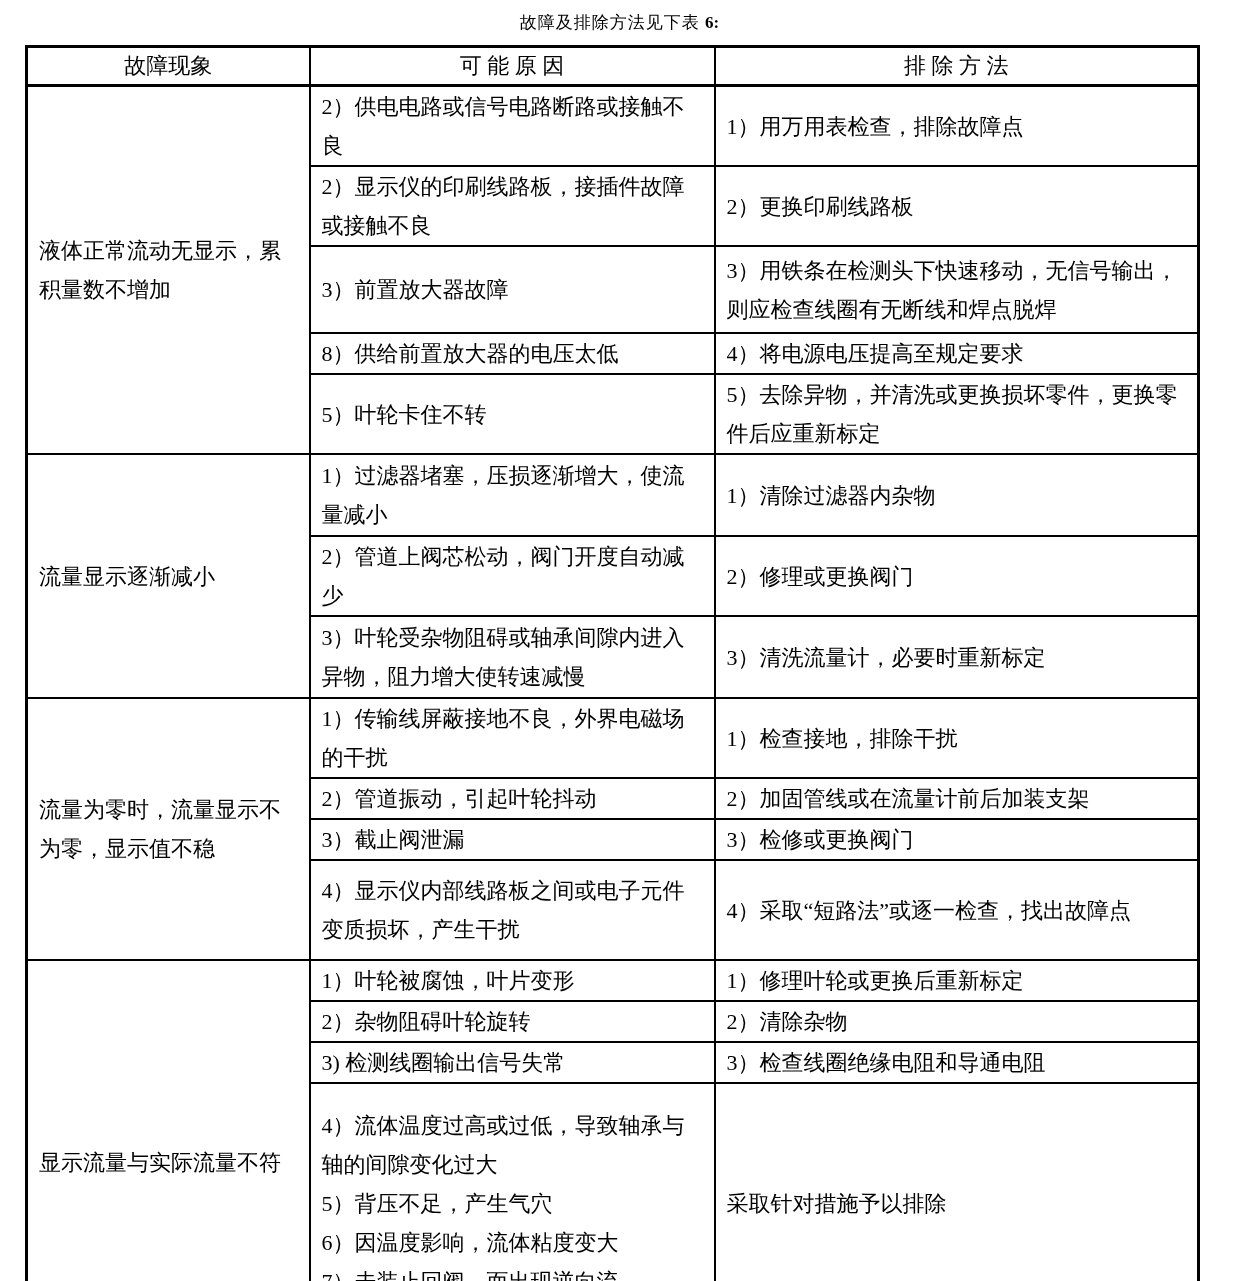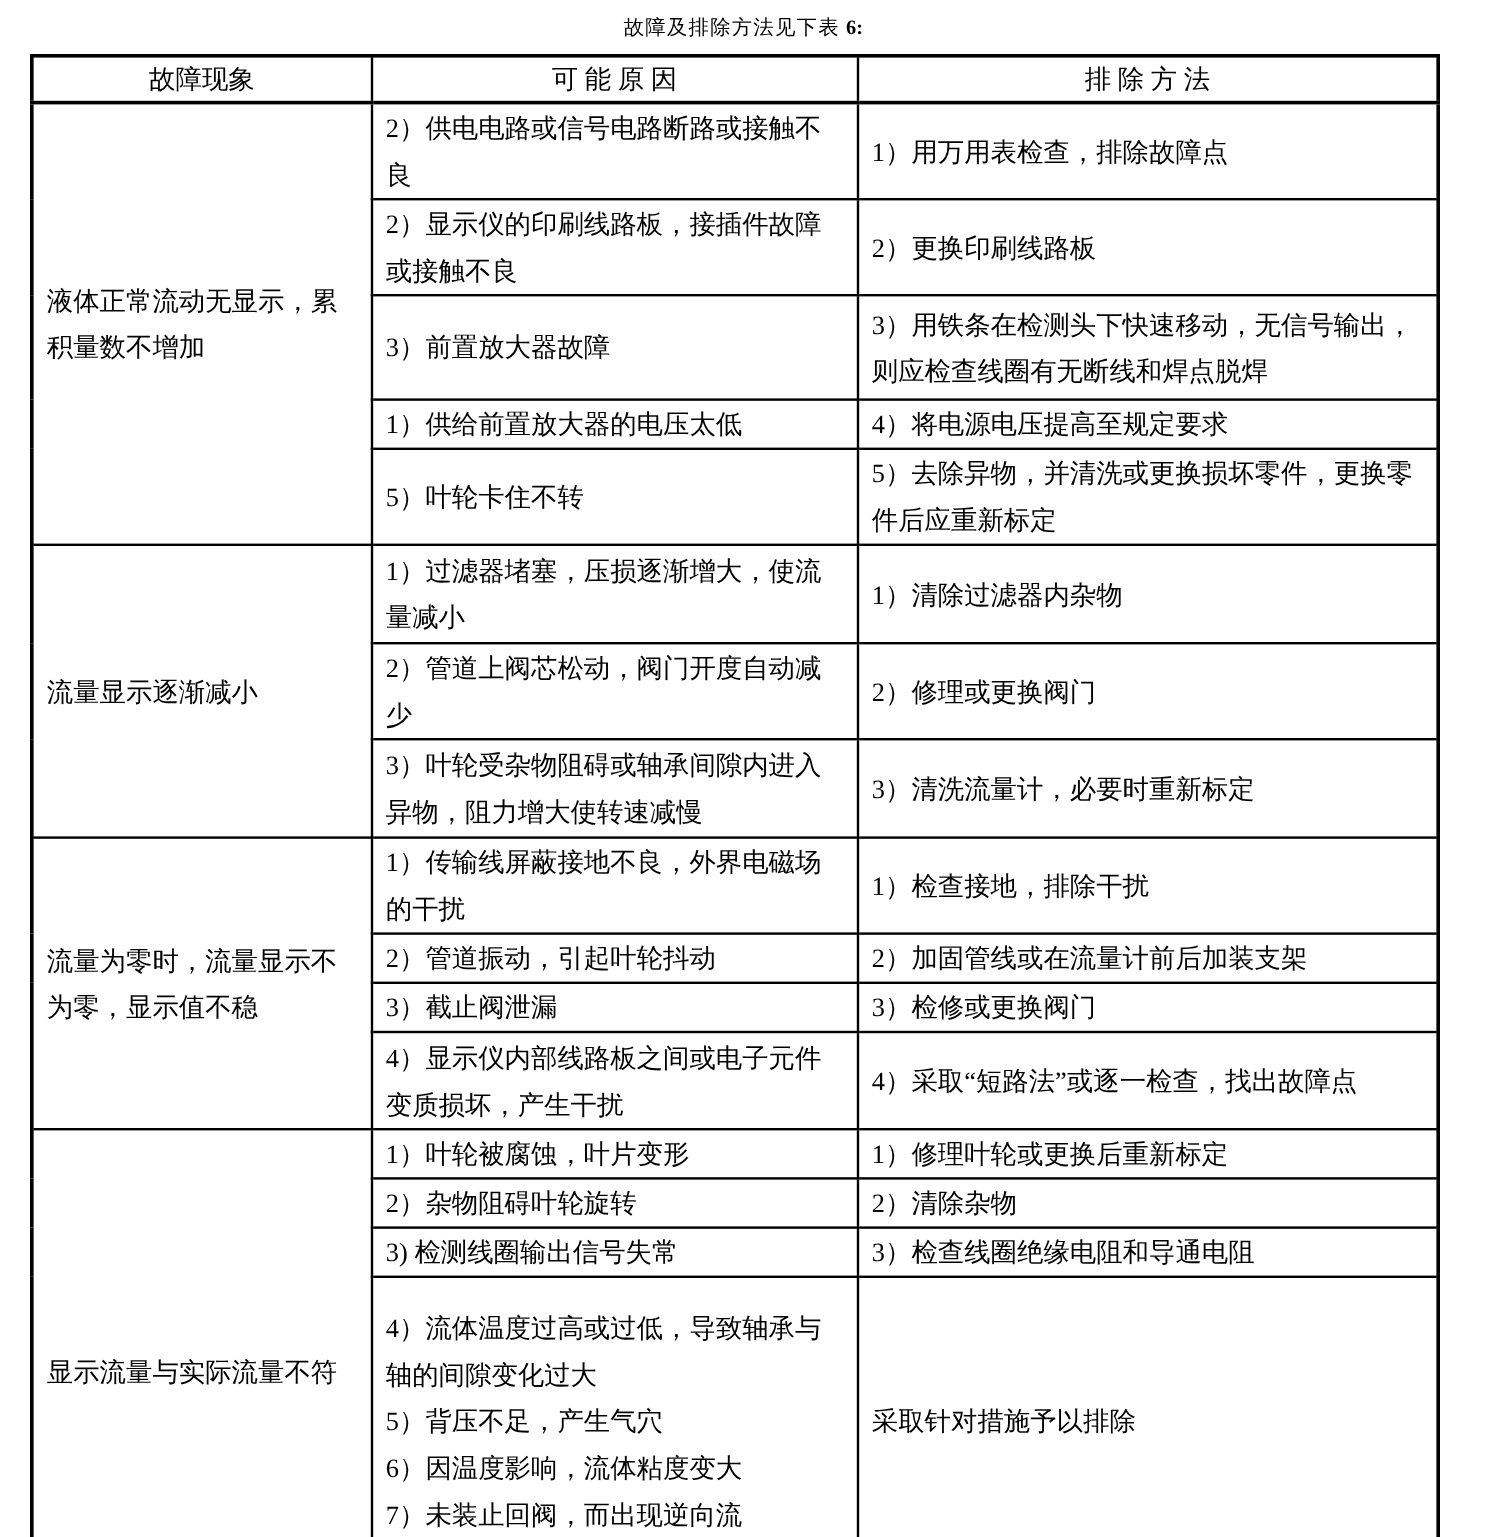--- a/index.html
+++ b/index.html
@@ -101,21 +101,21 @@
       <td>2）显示仪的印刷线路板，接插件故障
 或接触不良</td>
       <td>2）更换印刷线路板</td>
     </tr>
     <tr style="height:87px">
       <td>3）前置放大器故障</td>
       <td>3）用铁条在检测头下快速移动，无信号输出，
 则应检查线圈有无断线和焊点脱焊</td>
     </tr>
     <tr style="height:35px">
-      <td>1）供给前置放大器的电压太低</td>
+      <td>8）供给前置放大器的电压太低</td>
       <td>4）将电源电压提高至规定要求</td>
     </tr>
     <tr style="height:76px">
       <td>5）叶轮卡住不转</td>
       <td>5）去除异物，并清洗或更换损坏零件，更换零
 件后应重新标定</td>
     </tr>
 
     <tr style="height:82px">
       <td class="fault-cell" rowspan="3">流量显示逐渐减小</td>
@@ -142,21 +142,21 @@
       <td>1）检查接地，排除干扰</td>
     </tr>
     <tr style="height:40px">
       <td>2）管道振动，引起叶轮抖动</td>
       <td>2）加固管线或在流量计前后加装支架</td>
     </tr>
     <tr style="height:40px">
       <td>3）截止阀泄漏</td>
       <td>3）检修或更换阀门</td>
     </tr>
-    <tr style="height:81px">
+    <tr style="height:100px">
       <td>4）显示仪内部线路板之间或电子元件
 变质损坏，产生干扰</td>
       <td>4）采取“短路法”或逐一检查，找出故障点</td>
     </tr>
 
     <tr style="height:40px">
       <td class="fault-cell" rowspan="5">显示流量与实际流量不符</td>
       <td>1）叶轮被腐蚀，叶片变形</td>
       <td>1）修理叶轮或更换后重新标定</td>
     </tr>

